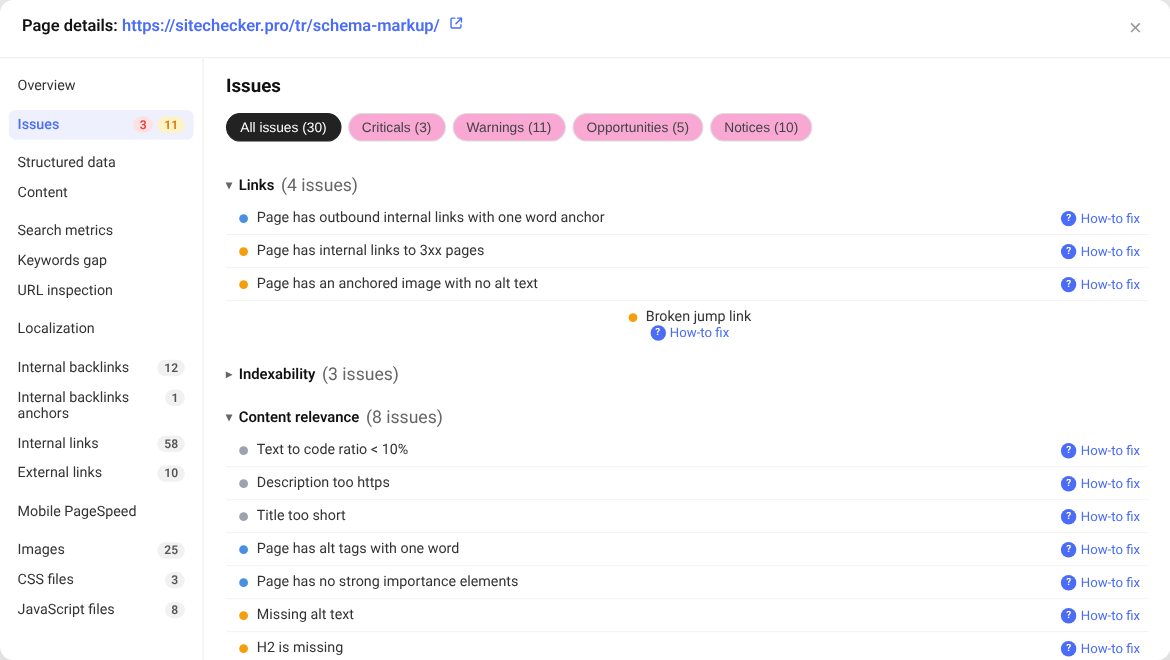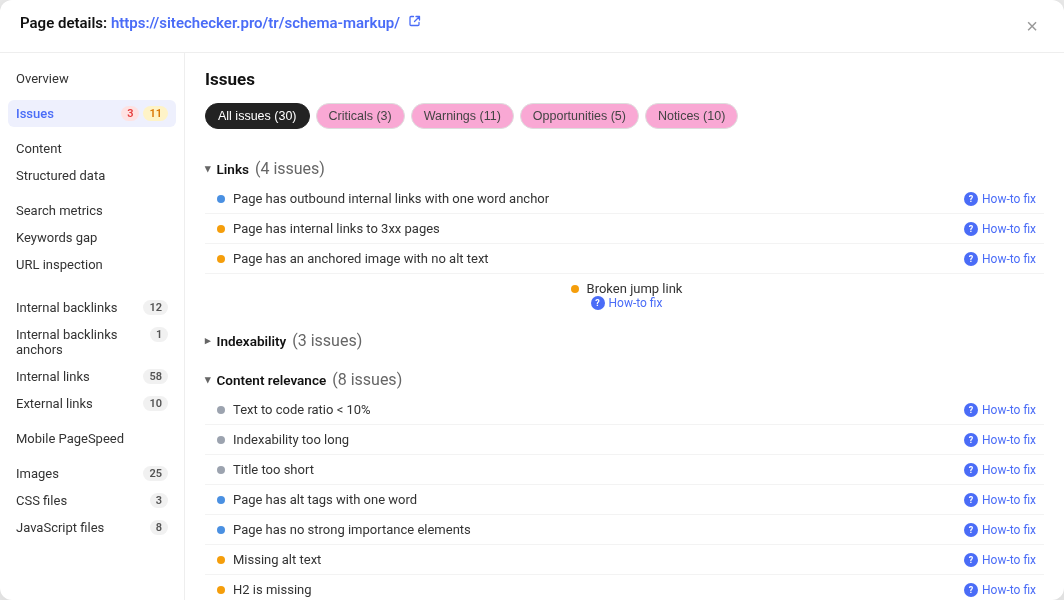--- a/index.html
+++ b/index.html
@@ -234,36 +234,39 @@
         <div class="sidebar-divider"></div>
         <div class="sidebar-item active">
           <span>Issues</span>
           <div class="badges">
             <span class="badge badge-red">3</span>
             <span class="badge badge-orange">11</span>
           </div>
         </div>
         <div class="sidebar-divider"></div>
         <div class="sidebar-item">
+          <span>Structured data</span>
+        </div>
+        <div class="sidebar-item">
           <span>Content</span>
         </div>
-        <div class="sidebar-item">
-          <span>Structured data</span>
-        </div>
         <div class="sidebar-divider"></div>
         <div class="sidebar-item">
           <span>Search metrics</span>
         </div>
         <div class="sidebar-item">
           <span>Keywords gap</span>
         </div>
         <div class="sidebar-item">
           <span>URL inspection</span>
         </div>
         <div class="sidebar-divider"></div>
+        <div class="sidebar-item">
+          <span>Localization</span>
+        </div>
         <div class="sidebar-divider"></div>
         <div class="sidebar-item">
           <span>Internal backlinks</span>
           <span class="badge badge-count">12</span>
         </div>
         <div class="sidebar-item">
           <span>Internal backlinks anchors</span>
           <span class="badge badge-count">1</span>
         </div>
         <div class="sidebar-item">
@@ -372,21 +375,21 @@
                 <span class="issue-text">Text to code ratio &lt; 10%</span>
               </div>
               <div class="how-to-fix">
                 <div class="how-to-fix-icon">?</div>
                 <span>How-to fix</span>
               </div>
             </div>
             <div class="issue-row">
               <div class="issue-row-left">
                 <div class="issue-dot" style="background: rgb(156, 163, 175);"></div>
-                <span class="issue-text">Indexability too long</span>
+                <span class="issue-text">Description too https</span>
               </div>
               <div class="how-to-fix">
                 <div class="how-to-fix-icon">?</div>
                 <span>How-to fix</span>
               </div>
             </div>
             <div class="issue-row">
               <div class="issue-row-left">
                 <div class="issue-dot" style="background: rgb(156, 163, 175);"></div>
                 <span class="issue-text">Title too short</span>

